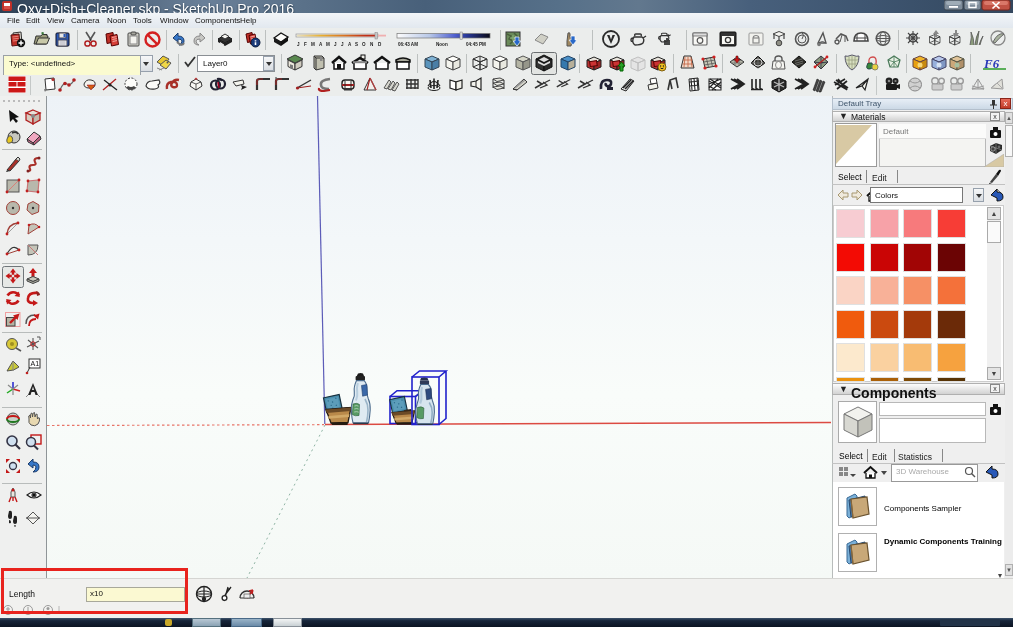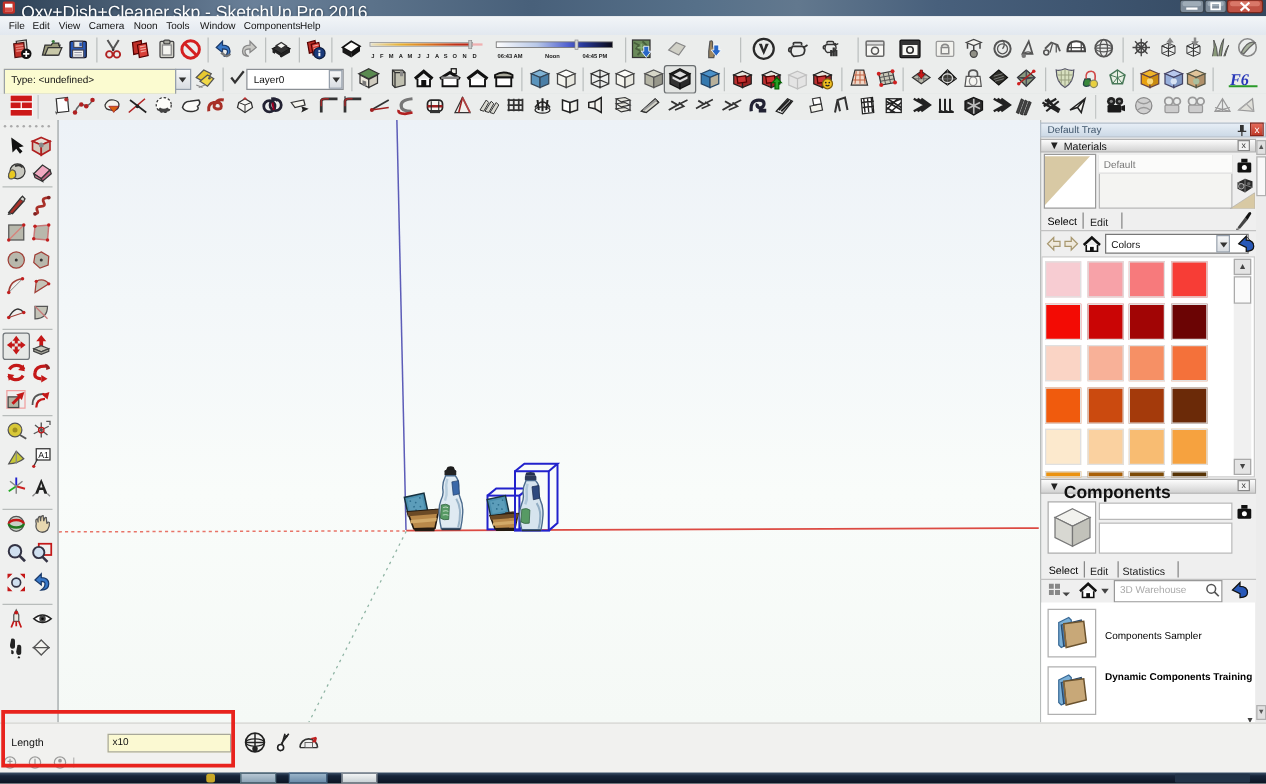--- a/index.html
+++ b/index.html
@@ -771,21 +771,21 @@
       <path d="M1 14.5 L3.5 14" stroke="#444"></path>
     </svg>
 
   <svg style="position:absolute;left:3px;top:92px" width="46" height="15">
     <path d="M8 2 L3 7 L8 12 L8 9 L13 9 L13 5 L8 5 Z" fill="#efe9dc" stroke="#a89870" stroke-width="1"></path>
     <path d="M22 2 L27 7 L22 12 L22 9 L17 9 L17 5 L22 5 Z" fill="#efe9dc" stroke="#a89870" stroke-width="1"></path>
     <path d="M32 8 L38.5 2 L45 8" fill="none" stroke="#111" stroke-width="2"></path>
       <path d="M34 8 L34 13 L43 13 L43 8" fill="#fff" stroke="#111" stroke-width="1.3"></path>
       <rect x="37" y="9.5" width="3" height="3.5" fill="#111"></rect>
   </svg>
-  <div class="field" style="left:52px;top:91px;width:115px;height:16px;border-color:#777;color:#111;padding:3px 0 0 4px">Colors</div>
+  <div class="field" style="left:38px;top:91px;width:93px;height:16px;border-color:#777;color:#111;padding:3px 0 0 4px">Colors</div>
   <div class="ddbtn" style="left:141px;top:92px;width:11px;height:14px"></div>
     <div class="ddarr" style="left:144px;top:98px"></div>
   <svg style="position:absolute;left:157px;top:91px" width="16" height="16">
       <path d="M2 8 L8 2 L8 5 Q14 5 14 10 Q14 14 8 14 L8 11 Z" fill="#2858b8" stroke="#111" stroke-width="1"></path>
       <path d="M8 2 L14 8" stroke="#111" stroke-width=".5"></path>
     </svg>
 
   <div style="position:absolute;left:1px;top:109px;width:171px;height:177px;background:#fff;border:1px solid #ccc;box-sizing:border-box"></div>
   <div class="sw" style="left:4px;top:113px;background:#f7ccd2"></div>
     <div class="sw" style="left:37.5px;top:113px;background:#f7a2a8"></div>

